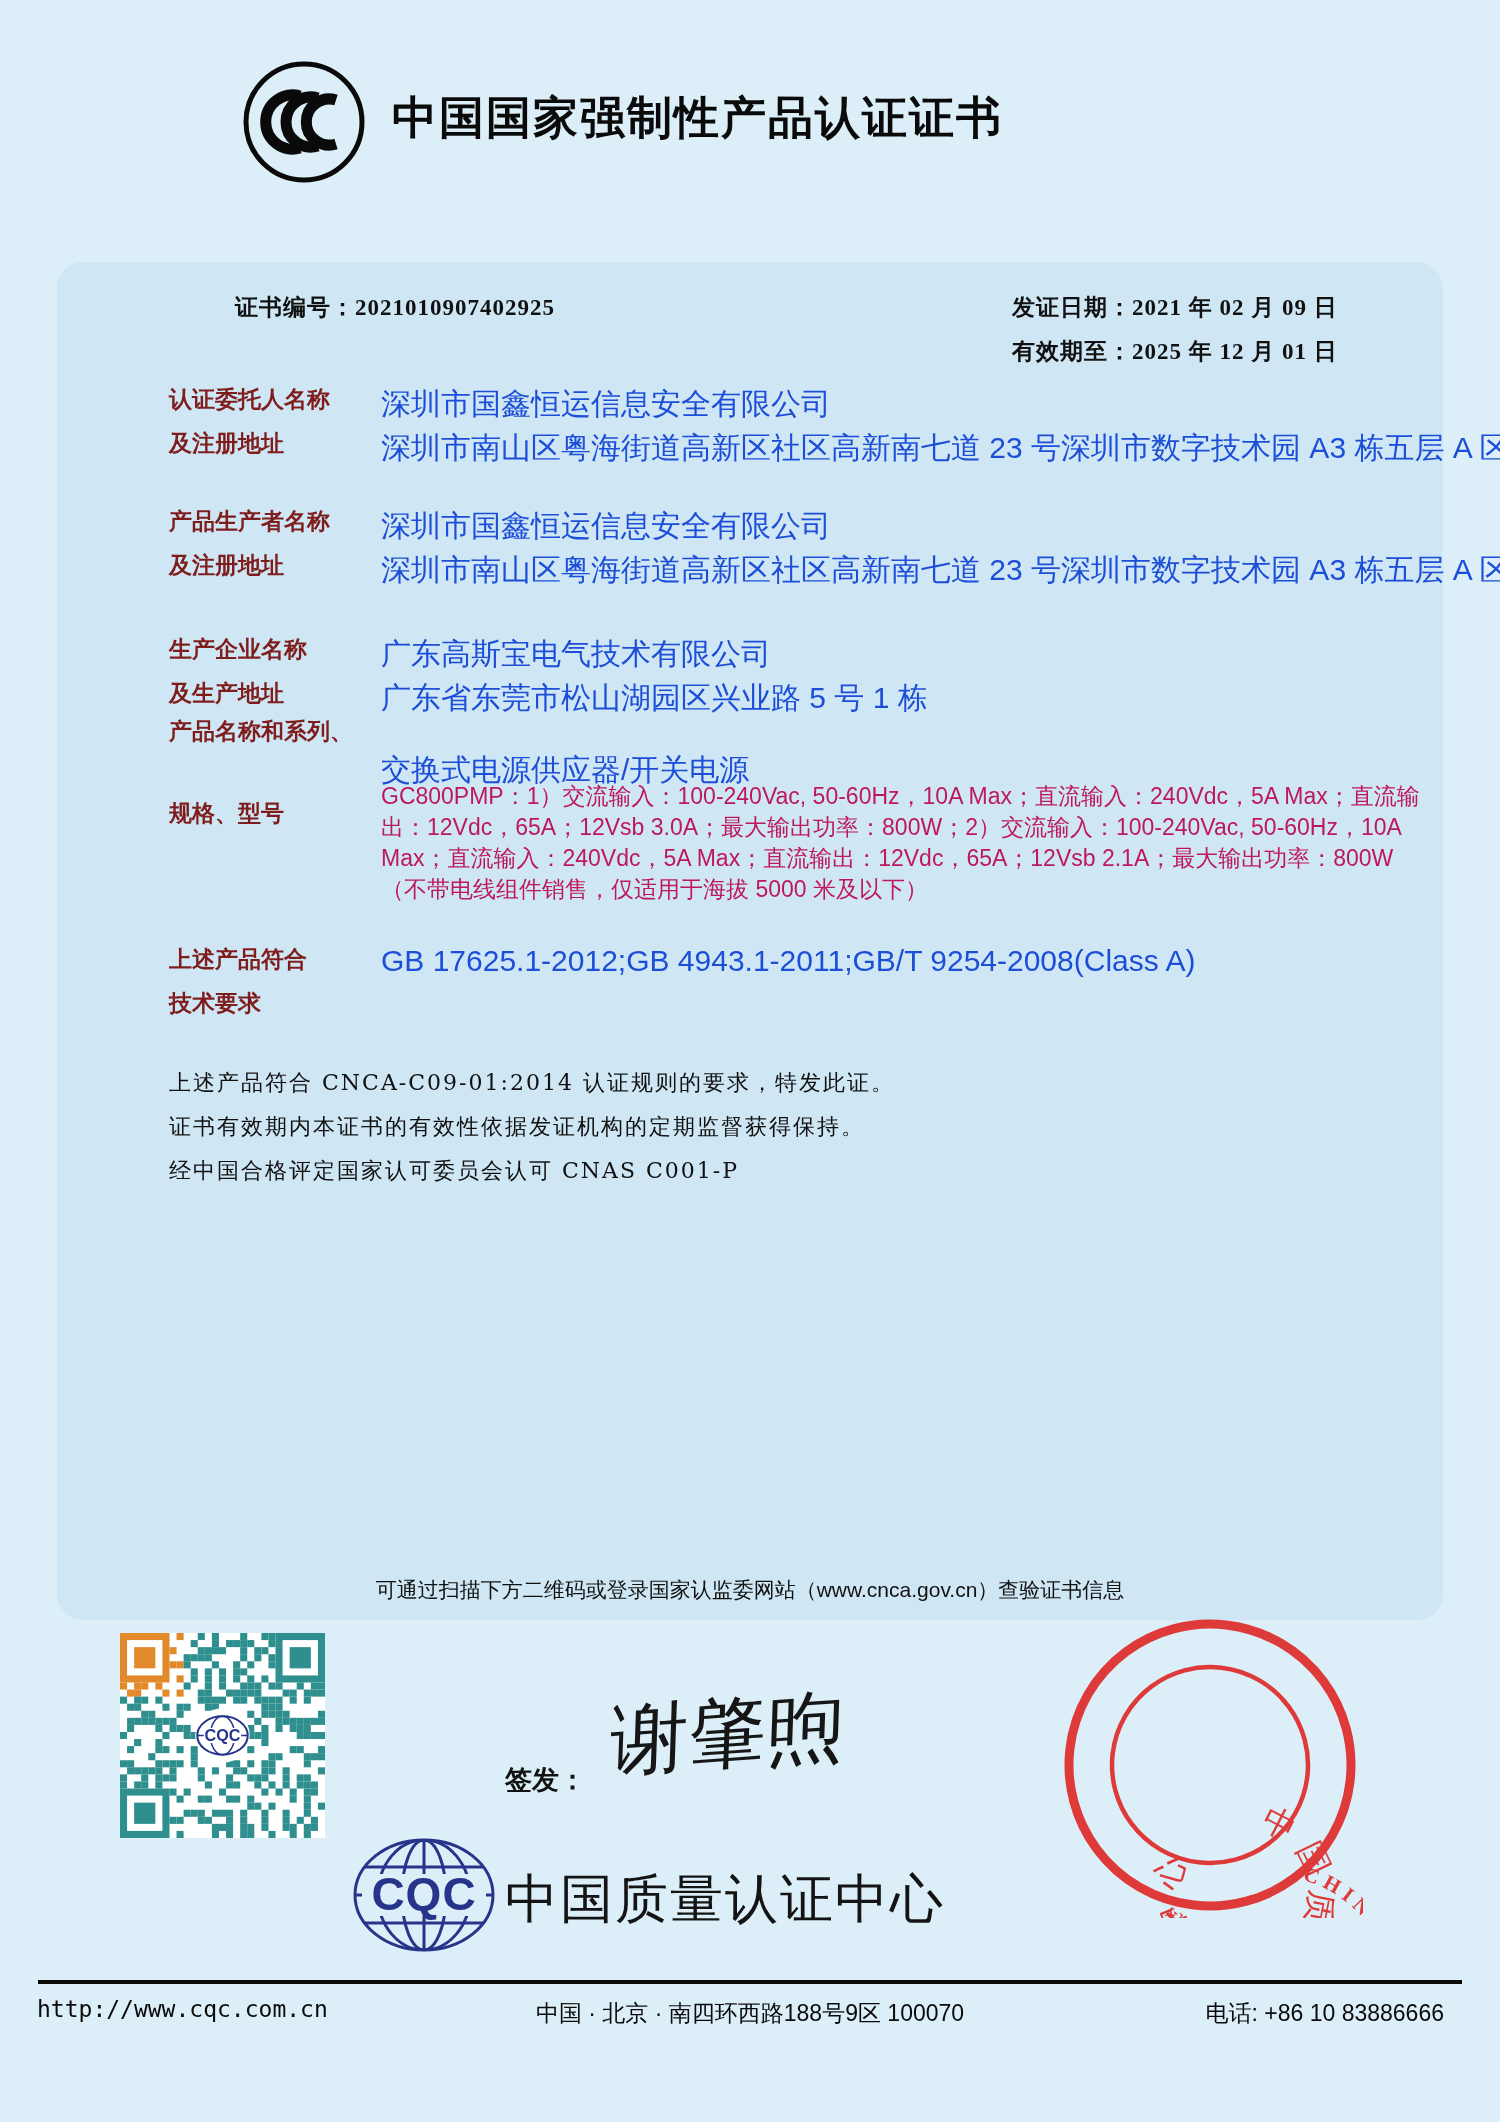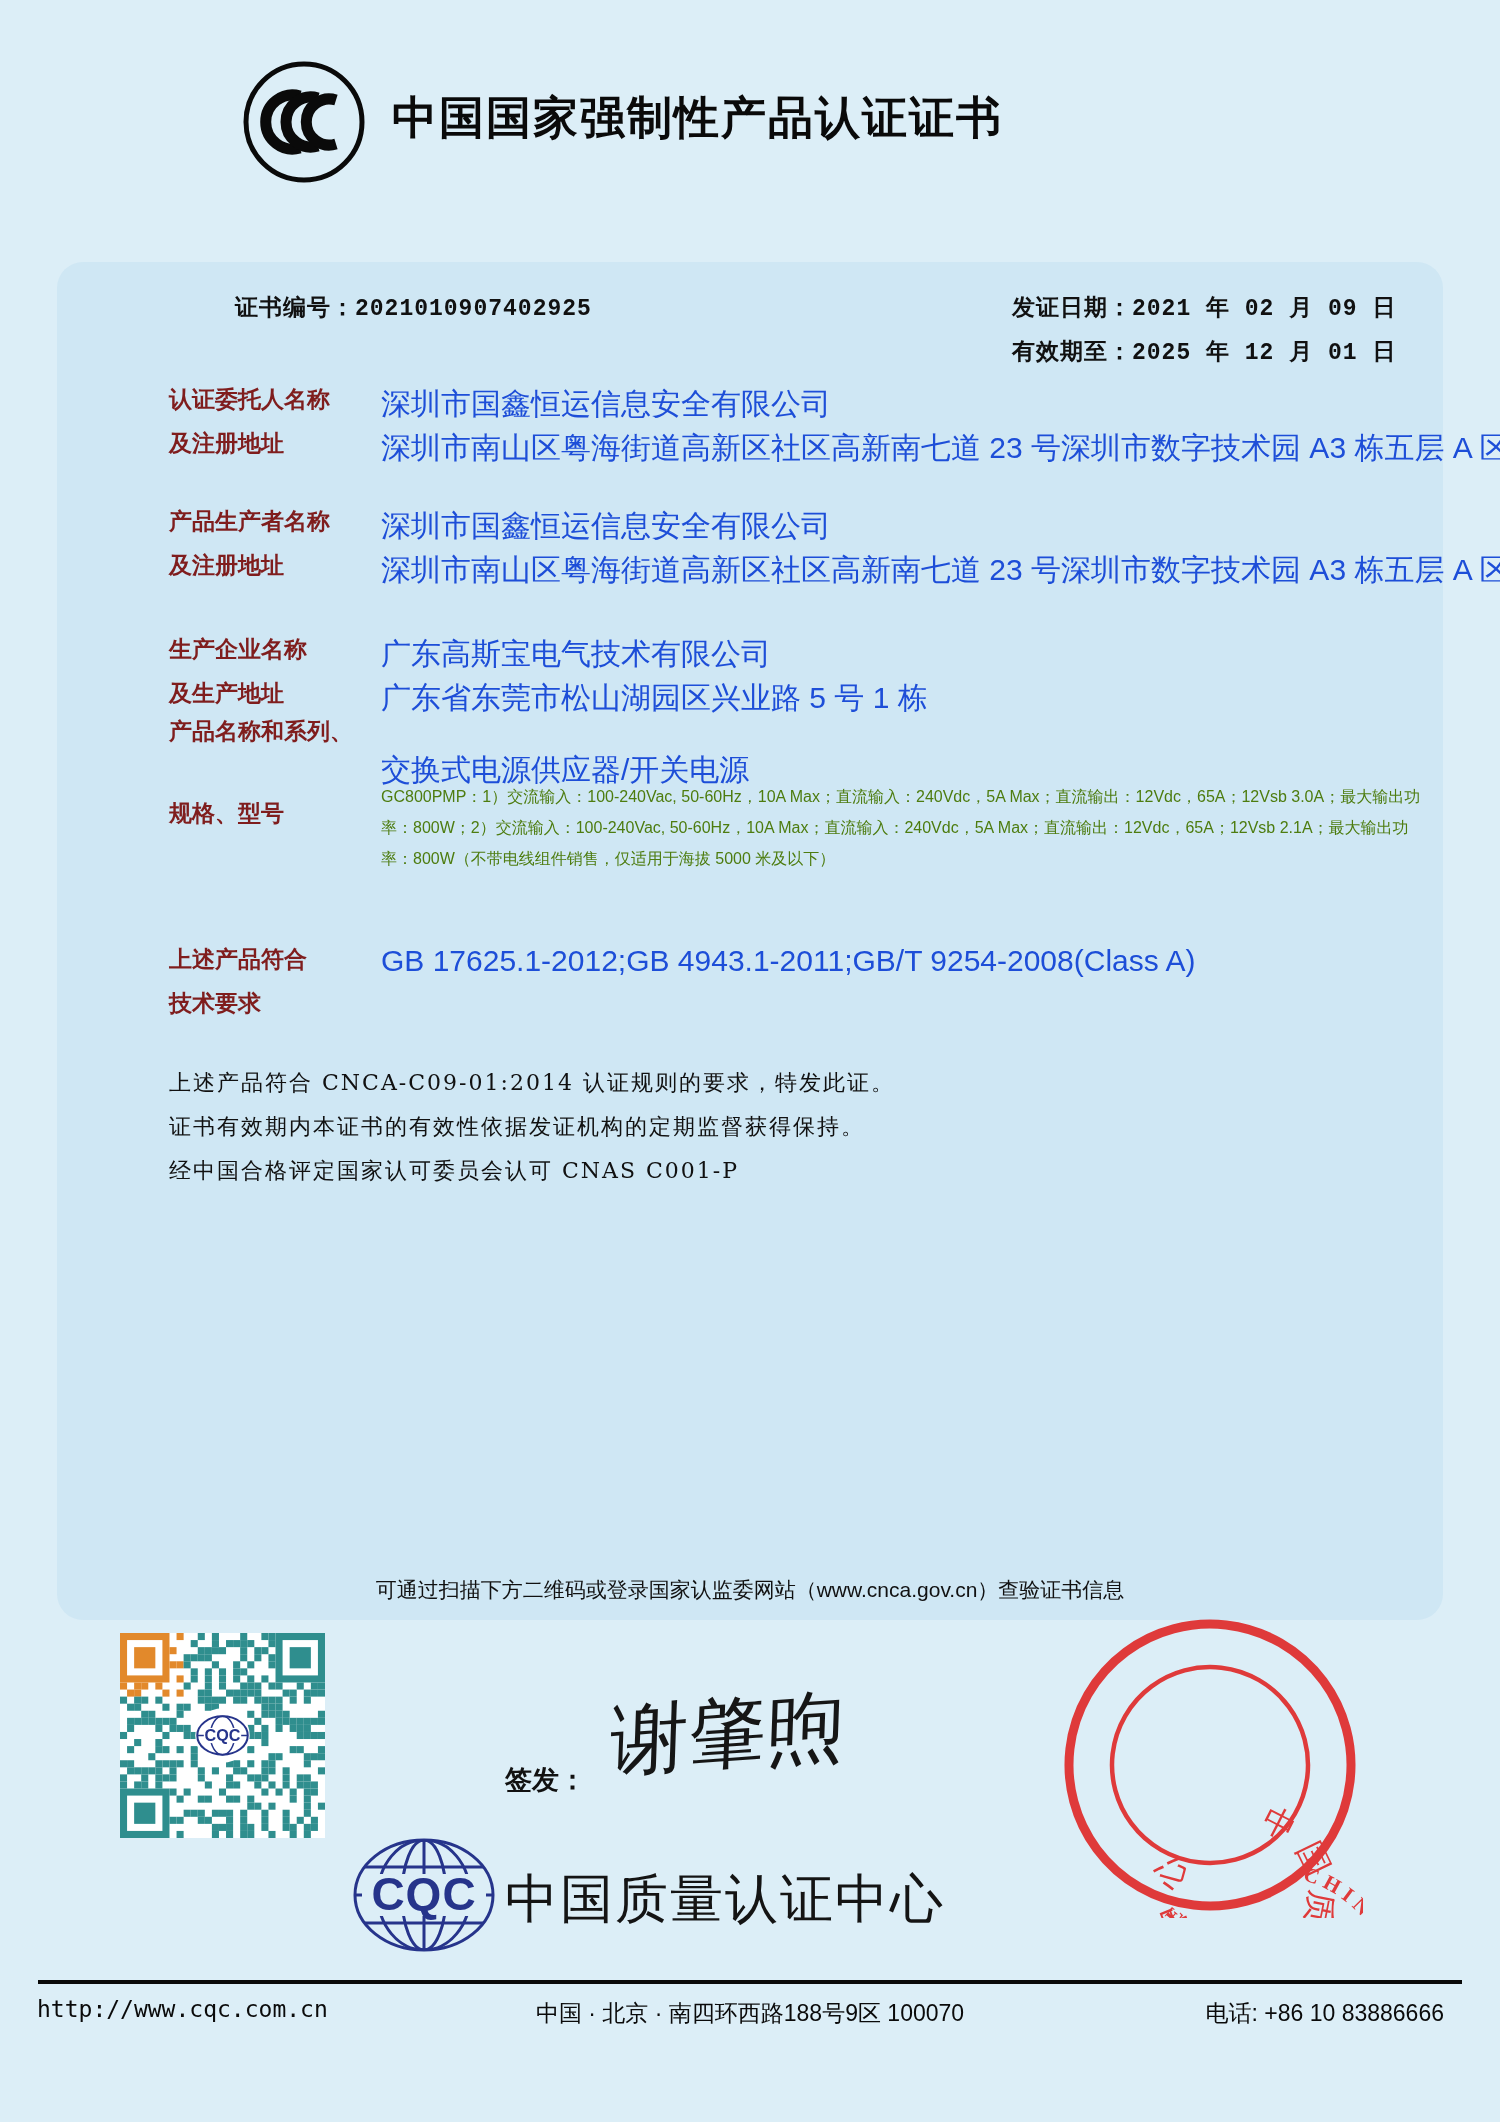--- a/index.html
+++ b/index.html
@@ -1,24 +1,24 @@
 <!DOCTYPE html>
 <html><head>
 <meta charset="utf-8">
 <style>
   html,body{margin:0;padding:0;}
   body{background:#b9d4e4;font-family:"Liberation Sans",sans-serif;}
   .page{position:relative;width:1500px;height:2122px;background:#dceef7;overflow:hidden;margin:0 auto;}
   .abs{position:absolute;}
   .panel{position:absolute;left:57px;top:262px;width:1386px;height:1358px;background:#cfe7f4;border-radius:26px;}
-  .kai{font-family:Liberation Mono, monospace;font-weight:bold;}
+  .kai{font-family:Liberation Serif, serif;font-weight:bold;}
   .lbl{font-family:"Liberation Sans",sans-serif;font-weight:bold;font-size:23px;color:#7f1d1d;white-space:nowrap;}
   .val{font-family:Liberation Sans, sans-serif;font-weight:normal;font-size:30px;color:#1d4ed8;white-space:nowrap;}
   .certrow{font-size:23px;color:#111;white-space:nowrap;letter-spacing:1px;}
-  .spec{font-family:"Liberation Sans",sans-serif;font-size:16px;color:#4d7c0f;line-height:31px;white-space:normal;width:1052px;}
+  .spec{font-family:"Liberation Sans",sans-serif;font-size:23px;color:#be185d;line-height:31px;white-space:normal;width:1052px;}
   .stmt{font-family:"DejaVu Serif","Liberation Serif",serif;font-size:22px;color:#111;letter-spacing:2px;white-space:nowrap;}
   .title{font-family:"Liberation Sans",sans-serif;font-weight:bold;font-size:45px;color:#0a0a0a;letter-spacing:2px;white-space:nowrap;}
   .note{font-family:"Liberation Sans",sans-serif;font-size:21px;color:#111;text-align:center;width:100%;}
   .issuer-name{font-family:"Liberation Sans",sans-serif;font-size:53px;font-weight:500;color:#141414;letter-spacing:2px;white-space:nowrap;}
   .sign-label{font-family:"DejaVu Serif","Liberation Serif",serif;font-weight:bold;font-size:27px;color:#111;}
   .signature{font-family:"DejaVu Serif","Liberation Serif",serif;font-size:78px;color:#161616;transform:rotate(-4deg) skewX(-6deg);white-space:nowrap;}
   .footer-line{position:absolute;left:38px;top:1980px;width:1424px;height:4px;background:#0a0a0a;}
   .footer-txt{font-size:23px;color:#0a0a0a;white-space:nowrap;}
   .mono{font-family:"DejaVu Sans Mono","Liberation Mono",monospace;}
 </style>

